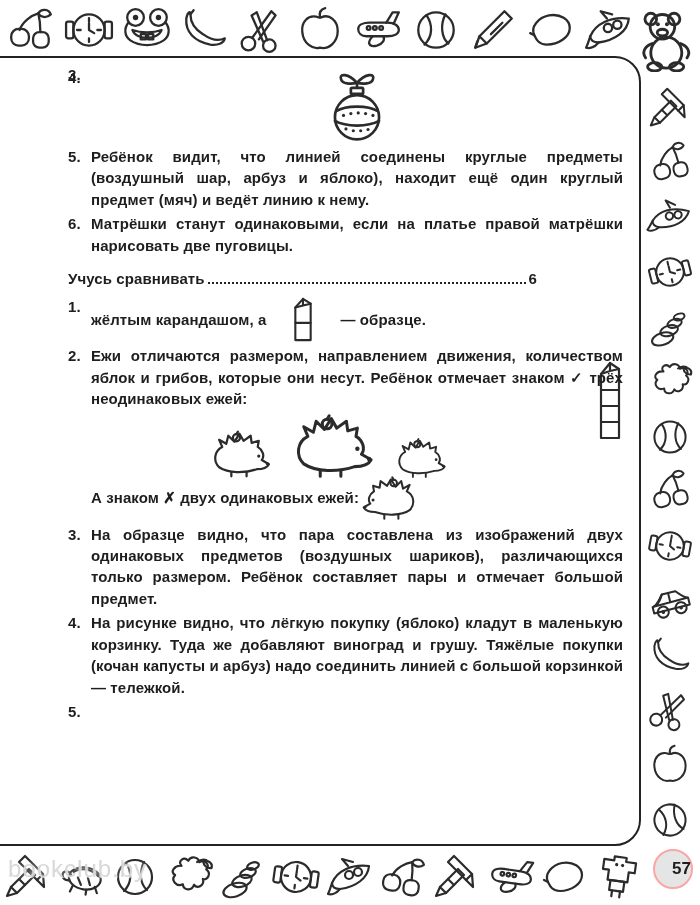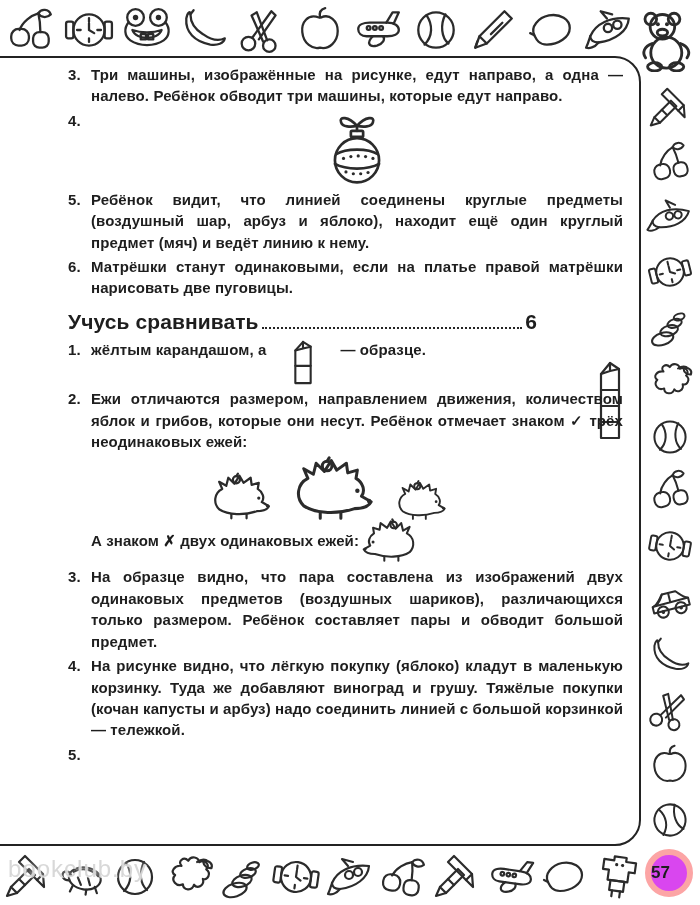--- a/index.html
+++ b/index.html
@@ -16,45 +16,45 @@
   .strip-top .doodle{width:50px;height:50px;}
   .strip-right .doodle{width:44px;height:44px;}
   .strip-bottom .doodle{width:48px;height:48px;}
   .strip-right .doodle:nth-child(2n) svg{transform:rotate(-14deg);}
   .strip-right .doodle:nth-child(3n) svg{transform:rotate(10deg);}
   .strip-bottom .doodle:nth-child(2n) svg{transform:rotate(8deg);}
   .dsvg{width:100%;height:100%;stroke:#2b2b2b;stroke-width:2.2;fill:none;stroke-linecap:round;stroke-linejoin:round;}
   .corner-teddy{position:absolute;right:4px;top:6px;width:62px;height:70px;}
   
   .page-badge{
-    position:absolute;right:7px;top:849px;width:36px;height:36px;border:6px solid #fca5a5;
-    border-radius:50%;display:flex;align-items:center;justify-content:flex-start;
-    font-weight:700;font-size:17px;background:#d946ef;z-index:4;
+    position:absolute;right:7px;top:849px;width:36px;height:36px;border:2px solid #fca5a5;
+    border-radius:50%;display:flex;align-items:center;justify-content:flex-end;
+    font-weight:700;font-size:17px;background:#e5e5e5;z-index:4;
   }
   
   .watermark{
     position:absolute;left:8px;top:855px;z-index:6;font-size:24px;font-weight:400;
     color:rgba(214,214,214,0.95);letter-spacing:1px;
     text-shadow:0 0 4px rgba(255,255,255,0.9),1px 1px 0 rgba(255,255,255,0.65);
   }
   
   .content-box{
     position:absolute;left:-30px;top:56px;width:671px;height:790px;background:#fff;
     border:2.5px solid #232323;border-radius:26px;box-sizing:border-box;
     padding:6px 16px 0 96px;z-index:2;
   }
   .txt{font-size:15px;line-height:21.4px;font-weight:700;text-align:justify;letter-spacing:.1px;}
   .item{position:relative;padding-left:23px;margin-bottom:3px;}
   .item .num{position:absolute;left:0;top:0;}
   .fig-center{display:flex;justify-content:center;margin:2px 0 2px 0;}
-  .heading-row{display:flex;align-items:baseline;margin:12px 86px 7px 0;font-weight:700;font-size:21px;}
+  .heading-row{display:flex;align-items:baseline;margin:12px 86px 7px 0;font-weight:700;font-size:15px;}
   .heading-row .label{white-space:nowrap;}
   .heading-row .leader{flex:1;border-bottom:2.4px dotted #232323;margin:0 3px 3px 3px;min-width:30px;}
   .b1-line1{margin-right:58px;}
-  .b1-line2{display:flex;gap:24px;margin-top:2px;}
+  .b1-line2{display:flex;align-items:center;gap:24px;margin-top:2px;}
   .tower-tall-abs{position:absolute;right:14px;top:302px;width:30px;height:80px;}
   .hedgehog-row{display:flex;align-items:flex-end;gap:16px;margin:3px 0 0 118px;}
   .note-line{display:flex;align-items:center;margin-top:-4px;margin-bottom:1px;}
 </style>
 </head>
 <body>
 
 <svg id="doodle-defs" width="0" height="0" style="position:absolute">
   <defs>
     <symbol id="icon-cherries">
@@ -343,21 +343,20 @@
 <div class="watermark">bookclub.by</div>
 
 <div class="content-box txt">
 
   <svg class="dsvg tower-tall-abs" viewBox="0 0 26 80">
       <use href="#icon-tower-tall"></use>
     </svg>
 
   <div class="item">
     <span class="num">3.</span>
-    <span>Три машины, изображённые на рисунке, едут направо, а одна — налево. Ребёнок обводит три машины, которые едут направо.</span>
   </div>
 
   <div class="item">
     <span class="num">4.</span>
     <div class="fig-center">
       <svg class="dsvg" viewBox="0 0 44 62" style="width:54px;height:76px">
           <use href="#icon-christmas-ornament"></use>
         </svg>
     </div>
   </div>
@@ -406,21 +405,21 @@
     <div class="note-line">
       <span>А знаком ✗ двух одинаковых ежей:</span>
       <svg class="dsvg" viewBox="0 0 64 48" style="width:60px;height:46px;transform:scaleX(-1)">
           <use href="#icon-hedgehog"></use>
         </svg>
     </div>
   </div>
 
   <div class="item">
     <span class="num">3.</span>
-    <span>На образце видно, что пара составлена из изображений двух одинаковых предметов (воздушных шариков), различающихся только размером. Ребёнок составляет пары и обводит большой предмет.</span>
+    <span>На образце видно, что пара составлена из изображений двух одинаковых предметов (воздушных шариков), различающихся только размером. Ребёнок составляет пары и отмечает большой предмет.</span>
   </div>
 
   <div class="item">
     <span class="num">4.</span>
     <span>На рисунке видно, что лёгкую покупку (яблоко) кладут в маленькую корзинку. Туда же добавляют виноград и грушу. Тяжёлые покупки (кочан капусты и арбуз) надо соединить линией с большой корзинкой — тележкой.</span>
   </div>
 
   <div class="item">
     <span class="num">5.</span>
   </div>

